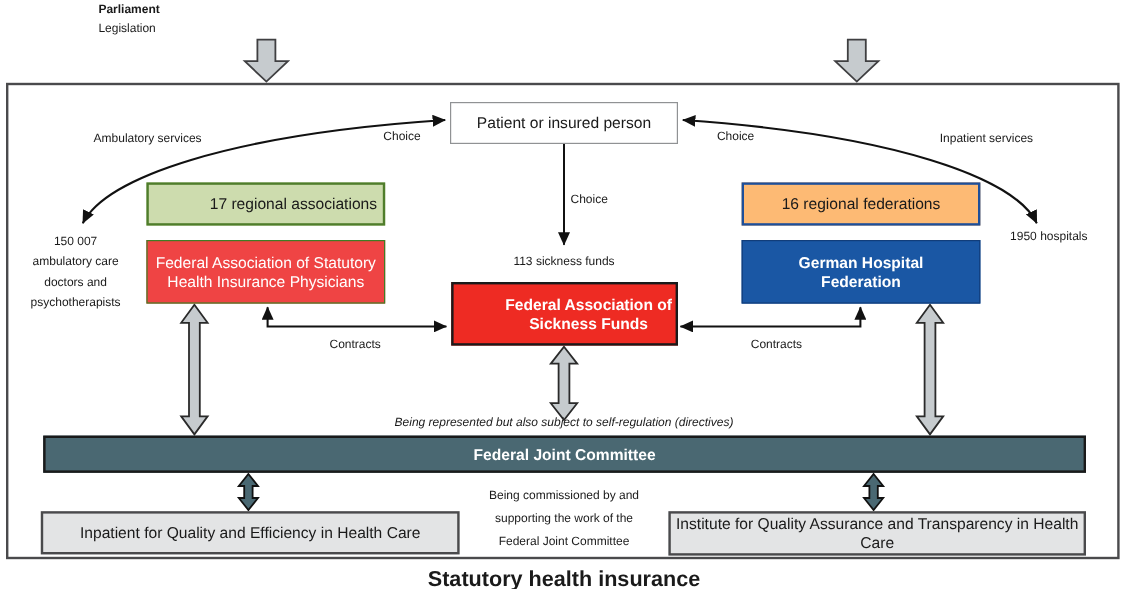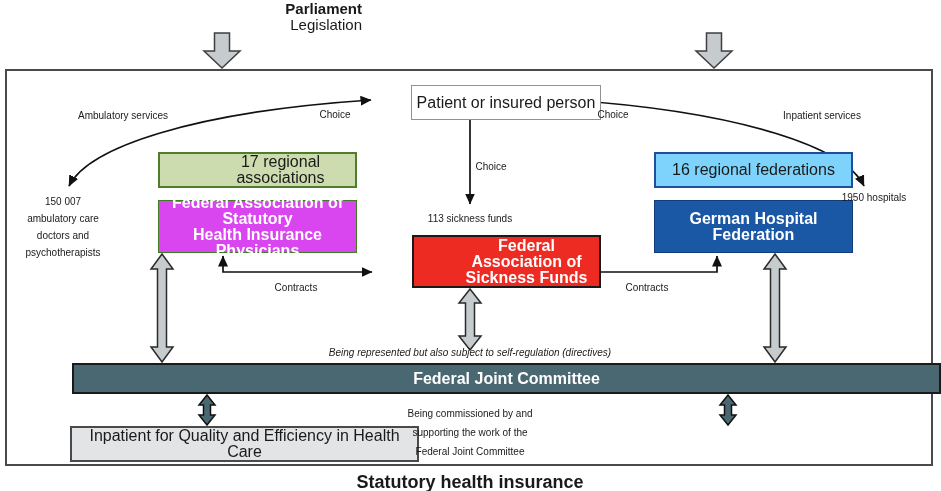--- a/index.html
+++ b/index.html
@@ -5,32 +5,32 @@
   html,body{margin:0;padding:0;background:#fff;}
   #stage{
     position:relative;width:941px;height:491px;background:#fff;
     font-family:"Liberation Sans",sans-serif;color:#1a1a1a;overflow:hidden;
   }
   #arrows{position:absolute;left:0;top:0;width:941px;height:491px;pointer-events:none;}
   .frame{
     position:absolute;left:5px;top:69px;width:928px;height:397px;
     border:2px solid #4a4a4c;box-sizing:border-box;background:transparent;
   }
-  .hdr{position:absolute;transform:translateX(-50%);text-align:right;width:280px;line-height:16px;font-size:15px;}
+  .hdr{position:absolute;transform:translateX(-50%);text-align:left;width:280px;line-height:16px;font-size:10px;}
   .hdr .t{font-weight:bold;}
   .lbl{position:absolute;transform:translateX(-50%);font-size:10px;white-space:nowrap;text-align:center;line-height:15px;}
   .lbl.multi{white-space:pre-line;}
   .box{
     position:absolute;box-sizing:border-box;display:flex;align-items:center;justify-content:center;
-    text-align:center;font-size:16px;line-height:16px;white-space:pre-line;margin-left:36px;
+    text-align:center;font-size:13px;line-height:16px;white-space:pre-line;
   }
   .box.white{background:#ffffff;border:1.5px solid #909294;}
   .box.lightgreen{background:#cddcae;border:2px solid #4f7d2b;padding-left:46px;}
-  .box.green{background:#d946ef;border:1.5px solid #3f7d24;color:#fff;font-weight:bold;}
-  .box.lightblue{background:#7dd3fc;border:2px solid #1d4f9a;}
+  .box.green{background:#ef4444;border:1.5px solid #3f7d24;color:#fff;font-weight:normal;}
+  .box.lightblue{background:#fdba74;border:2px solid #1d4f9a;}
   .box.blue{background:#1a57a4;border:1.5px solid #113d7a;color:#ffffff;font-weight:bold;}
   .box.red{background:#ee2b23;border:2px solid #1a1a1a;color:#fff;font-weight:bold;}
   .box.teal{background:#4a6872;border:2px solid #1a1a1a;color:#fff;font-weight:bold;}
   .box.gray{background:#e3e4e5;border:2px solid #4a4a4c;}
   .caption{position:absolute;transform:translateX(-50%);font-weight:bold;font-size:18px;white-space:nowrap;}
 </style>
 </head>
 <body>
 
 <div id="stage">
@@ -77,20 +77,21 @@
   <div class="box lightblue" style="left:618px;top:152px;width:199px;height:36px;">16 regional federations</div>
   <div class="box blue" style="left:618px;top:200px;width:199px;height:53px;">German Hospital
 Federation</div>
 
   <div class="box red" style="left:376px;top:235px;width:189px;height:53px;padding-left:40px;">Federal Association of
 Sickness Funds</div>
 
   <div class="box teal" style="left:36px;top:363px;width:869px;height:31px;">Federal Joint Committee</div>
 
   <div class="box gray" style="left:34px;top:426px;width:349px;height:36px;">Inpatient for Quality and Efficiency in Health Care</div>
+  <div class="box gray" style="left:557px;top:426px;width:348px;height:37px;">Institute for Quality Assurance and Transparency in Health Care</div>
 
   <div class="lbl" style="left:123px;top:108px;">Ambulatory services</div>
   <div class="lbl" style="left:335px;top:107px;">Choice</div>
   <div class="lbl" style="left:613px;top:107px;">Choice</div>
   <div class="lbl" style="left:822px;top:108px;">Inpatient services</div>
   <div class="lbl" style="left:491px;top:159px;">Choice</div>
   <div class="lbl" style="left:470px;top:211px;">113 sickness funds</div>
   <div class="lbl multi" style="left:63px;top:193px;line-height:17px;">150 007
 ambulatory care
 doctors and

